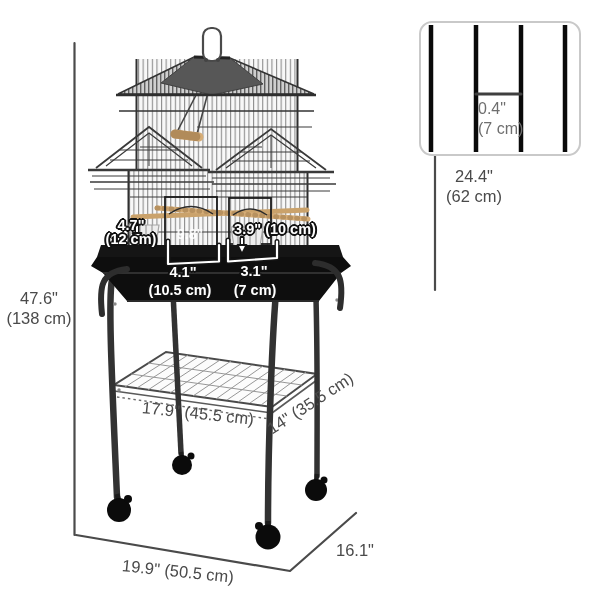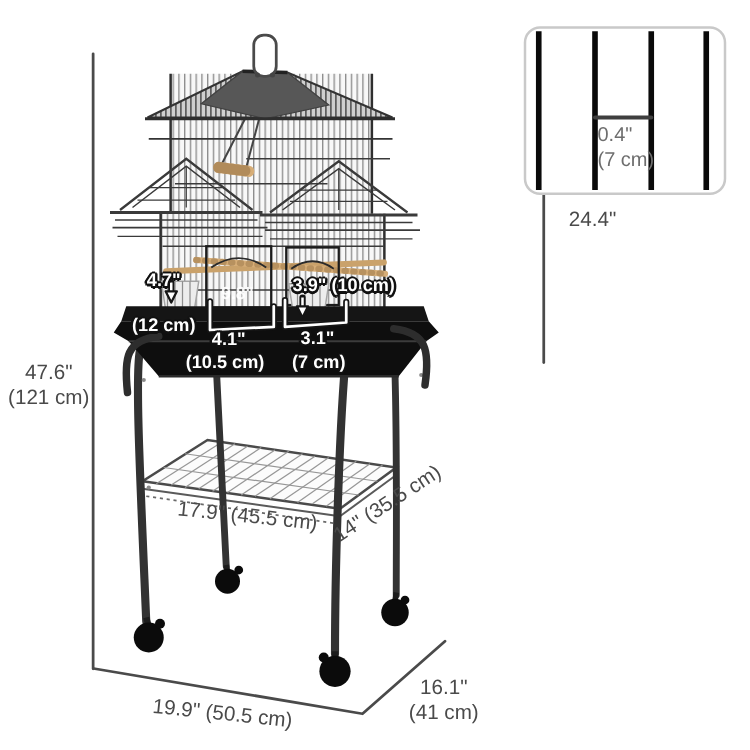--- a/index.html
+++ b/index.html
@@ -209,48 +209,48 @@
       <line x1="476" y1="25" x2="476" y2="152"></line>
       <line x1="521" y1="25" x2="521" y2="152"></line>
       <line x1="565" y1="25" x2="565" y2="152"></line>
     </g>
     <line x1="476" y1="94" x2="521" y2="94" stroke="#3f3f3f" stroke-width="3.2" stroke-linecap="round"></line>
   </g>
 </svg>
 
 <div class="lbl" style="left:2px;top:288px;width:74px;">
   <div>47.6"</div>
-  <div>(121 cm)</div>
+  <div>(138 cm)</div>
 </div>
 
 <div class="lbl" style="left:438px;top:166px;width:72px;">
   <div>24.4"</div>
+  <div>(62 cm)</div>
 </div>
 
 <div class="lbl small" style="left:478px;top:99px;">
   <div>0.4"</div>
   <div>(7 cm)</div>
 </div>
 
 <div class="wlbl" style="left:103px;top:218px;width:56px;">4.7"</div>
-<div class="wlbl" style="left:95px;top:254px;width:72px;">(12 cm)</div>
+<div class="wlbl" style="left:95px;top:232px;width:72px;">(12 cm)</div>
 
 <div class="wlbl" style="left:222px;top:222px;width:106px;">3.9" (10 cm)</div>
 
 <div class="faint" style="left:177px;top:226px;">9.8"</div>
 
 <div class="wlbl" style="left:155px;top:265px;width:56px;">4.1"</div>
 <div class="wlbl" style="left:140px;top:283px;width:80px;">(10.5 cm)</div>
 
 <div class="wlbl" style="left:226px;top:264px;width:56px;">3.1"</div>
 <div class="wlbl" style="left:226px;top:283px;width:58px;">(7 cm)</div>
 
 <div class="lbl rot6" style="left:137px;top:403px;width:122px;">17.9" (45.5 cm)</div>
 <div class="lbl rotm33" style="left:247px;top:393px;width:126px;">14" (35.5 cm)</div>
 
 <div class="lbl rot6" style="left:116px;top:561px;width:124px;">19.9" (50.5 cm)</div>
 
 <div class="lbl" style="left:319px;top:540px;width:72px;">
   <div>16.1"</div>
-  <div>(41 cm)</div>
 </div>
 
 </div>
 
 </body></html>

